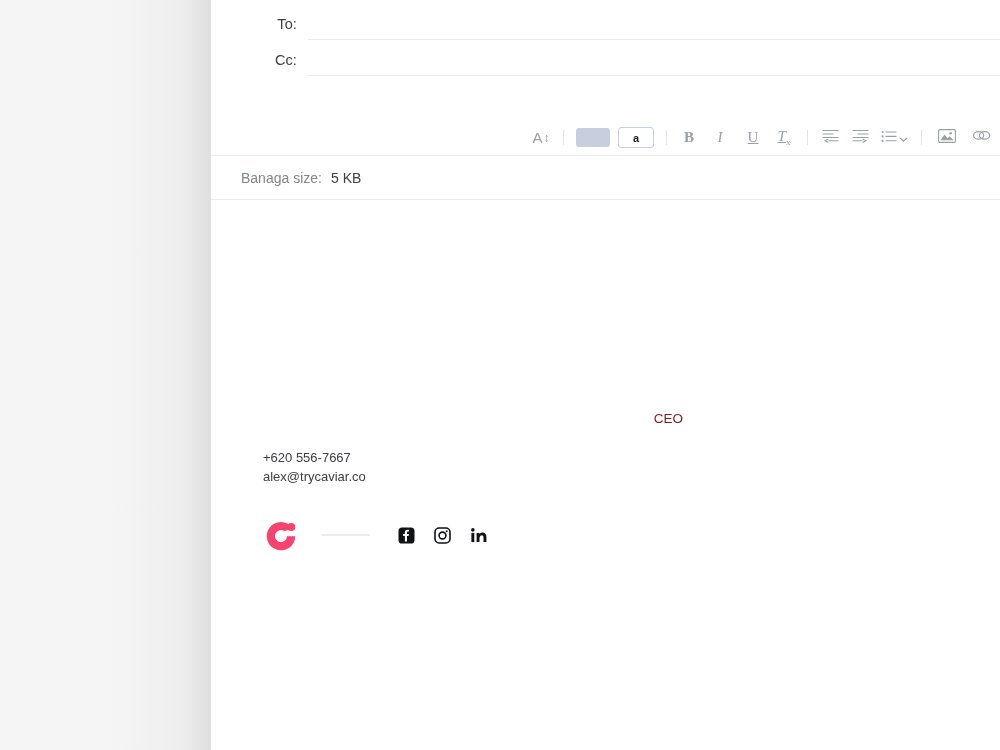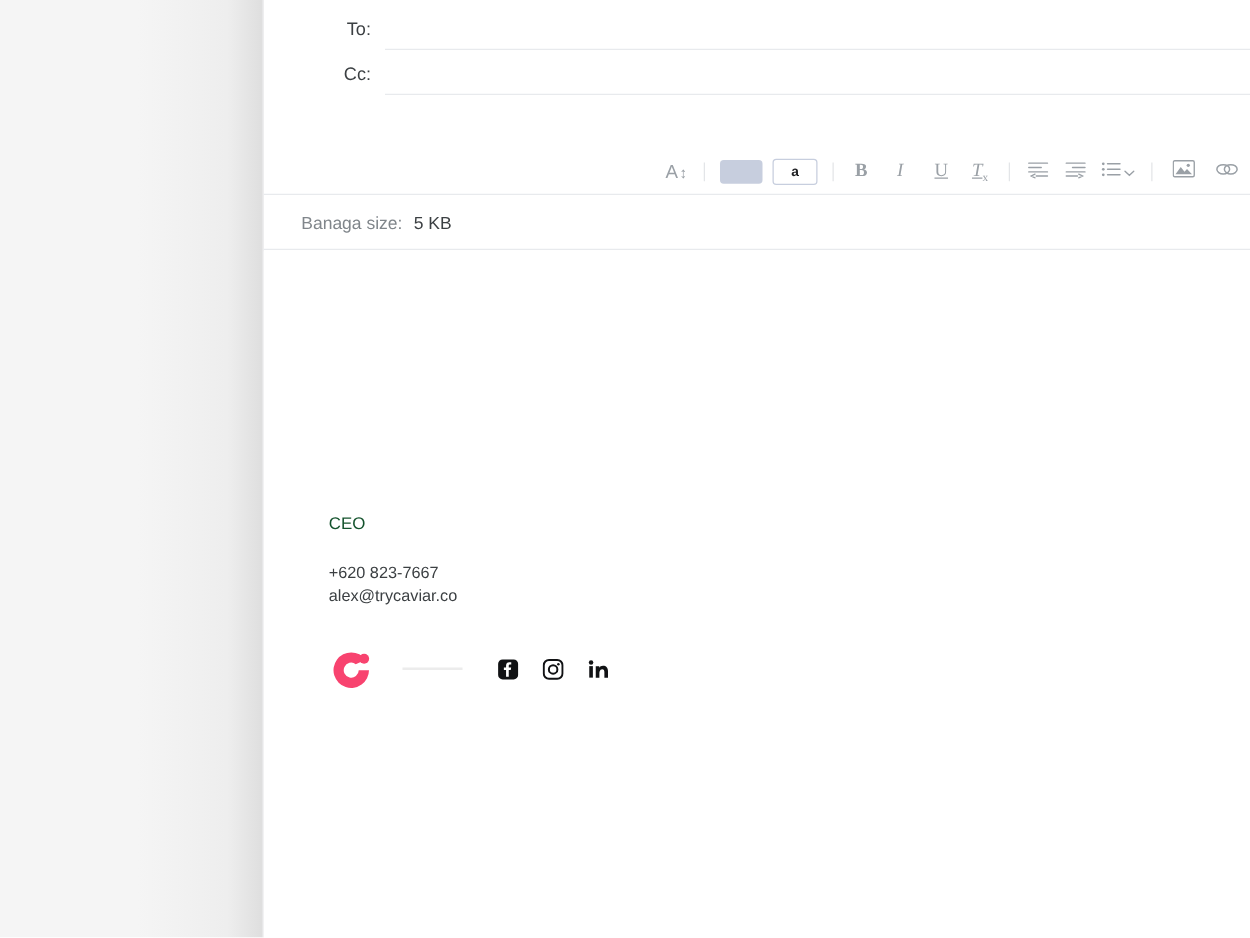--- a/index.html
+++ b/index.html
@@ -223,23 +223,24 @@
   }
   .sig-name {
     font-size: 14.5px;
     font-weight: bold;
     color: #3c4043;
     line-height: 1.4;
     letter-spacing: 0.1px;
   }
   .sig-title {
     font-size: 13.5px;
-    color: #14532d;
+    color: #7f1d1d;
     line-height: 1.45;
     margin-top: 2px;
+    text-align: right;
   }
   .sig-contact {
     margin-top: 19px;
   }
   .sig-phone, .sig-email {
     font-size: 13px;
     color: #3c4043;
     line-height: 1.52;
   }
 
@@ -415,21 +416,21 @@
       <span class="msgsize-label">Banaga size:</span>
       <span class="msgsize-value">5 KB</span>
     </div>
 
     <div class="body-area">
 
       <div class="signature">
         <div class="sig-title">CEO</div>
 
         <div class="sig-contact">
-          <div class="sig-phone">+620 823-7667</div>
+          <div class="sig-phone">+620 556-7667</div>
           <div class="sig-email">alex@trycaviar.co</div>
         </div>
 
         <div class="sig-footer">
 
           <div class="logo">
             <svg width="37" height="37" viewBox="0 0 37 37">
               <path d="M29.5 10.8 A14.2 14.2 0 1 0 32.2 19.2 L24.0 19.2 A6.0 6.0 0 1 1 21.6 14.3 Z" fill="#f8436f"></path>
               <circle cx="28.3" cy="10.0" r="4.0" fill="#f8436f"></circle>
             </svg>

